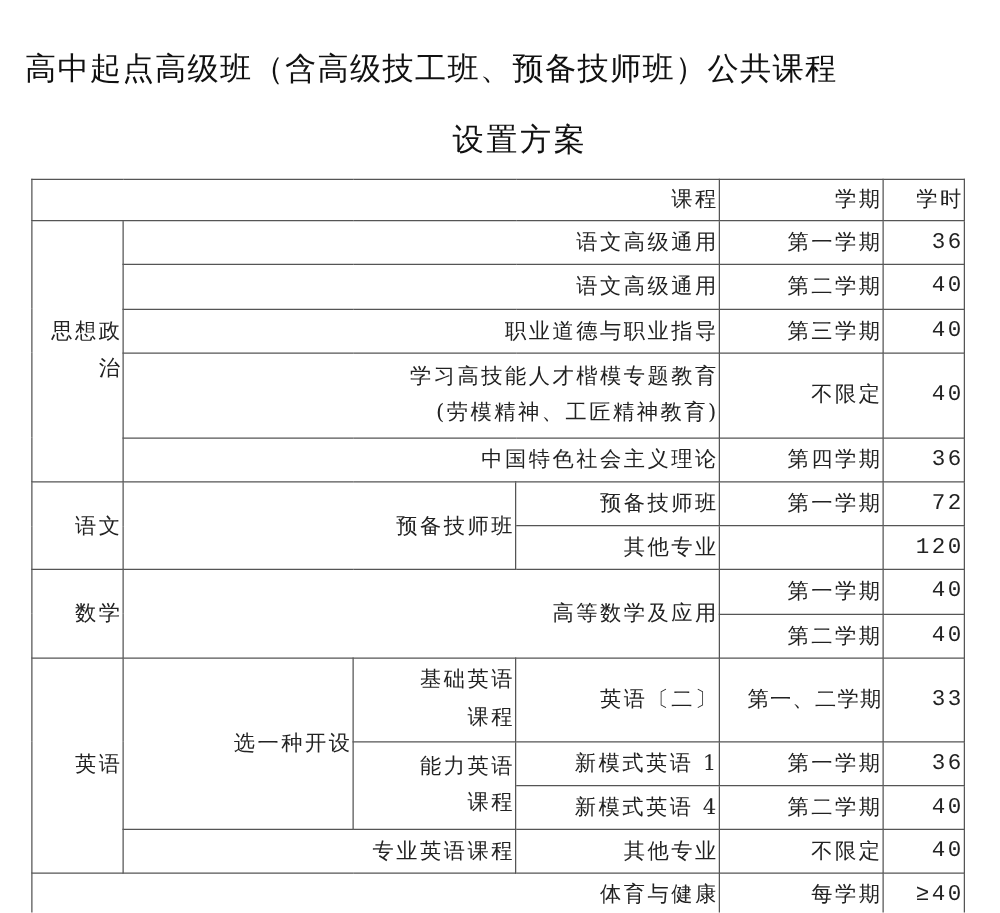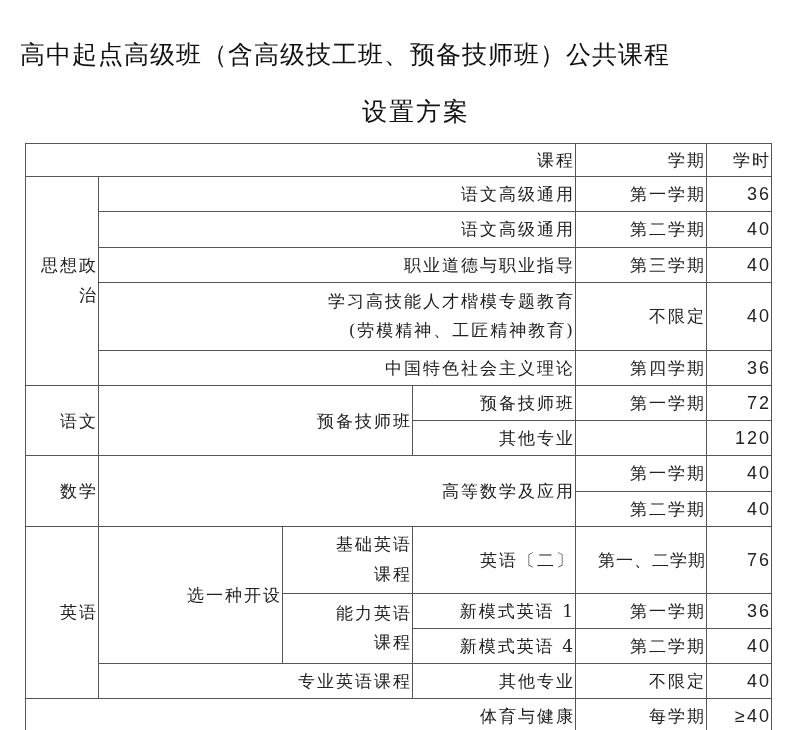--- a/index.html
+++ b/index.html
@@ -46,21 +46,21 @@
     }
     table.plan td {
       border: 1.5px solid #555555;
       text-align: right;
       vertical-align: middle;
       padding: 0;
       line-height: 1.9;
       letter-spacing: 2px;
     }
     td.num {
-      font-family: Liberation Sans, sans-serif;
+      font-family: Liberation Mono, monospace;
       font-size: 18px;
       letter-spacing: 1px;
     }
     .two-line {
       line-height: 1.75 !important;
     }
   </style>
 </head>
 <body>
 
@@ -142,21 +142,21 @@
 
   <tr style="height:67px">
     <td rowspan="4">英语</td>
     <td rowspan="3">选一种开设</td>
     <td class="two-line">
       <div>基础英语</div>
       <div>课程</div>
     </td>
     <td>英语〔二〕</td>
     <td style="letter-spacing:1px">第一、二学期</td>
-    <td class="num">76</td>
+    <td class="num">33</td>
   </tr>
   <tr style="height:34px">
     <td rowspan="2" class="two-line">
       <div>能力英语</div>
       <div>课程</div>
     </td>
     <td>新模式英语 1</td>
     <td>第一学期</td>
     <td class="num">36</td>
   </tr>

